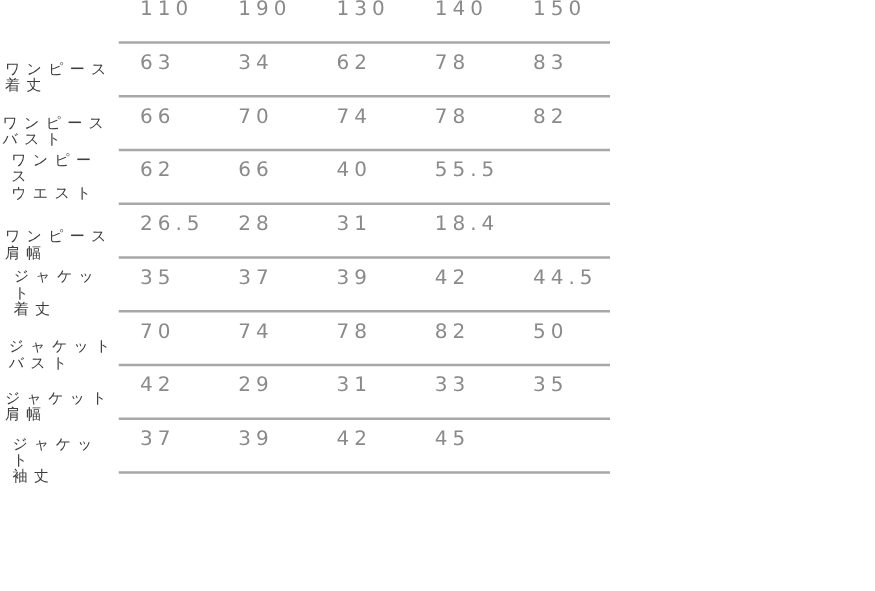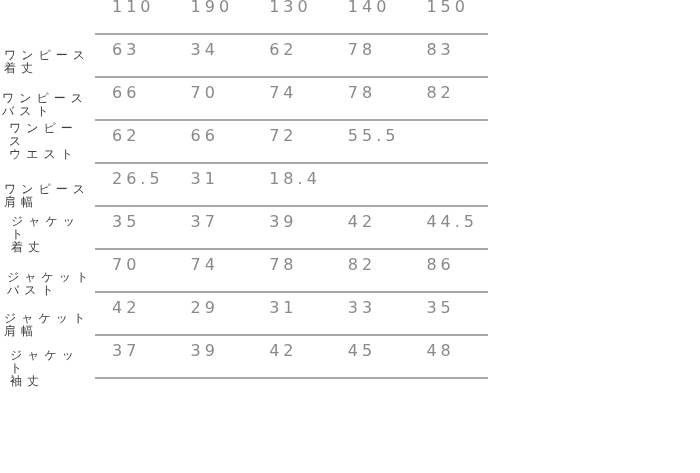--- a/index.html
+++ b/index.html
@@ -112,32 +112,33 @@
   </div>
 
   <div class="row">
     <div class="label-cell">
       <span>ワンピース</span>
       <span>ウエスト</span>
     </div>
     <div class="values">
       <div class="value-cell">62</div>
       <div class="value-cell">66</div>
-      <div class="value-cell">72</div>
+      <div class="value-cell">40</div>
       <div class="value-cell">55.5</div>
     </div>
   </div>
 
   <div class="row">
     <div class="label-cell">
       <span>ワンピース</span>
       <span>肩幅</span>
     </div>
     <div class="values">
       <div class="value-cell">26.5</div>
+      <div class="value-cell">28</div>
       <div class="value-cell">31</div>
       <div class="value-cell">18.4</div>
     </div>
   </div>
 
   <div class="row">
     <div class="label-cell">
       <span>ジャケット</span>
       <span>着丈</span>
     </div>
@@ -153,21 +154,21 @@
   <div class="row">
     <div class="label-cell">
       <span>ジャケット</span>
       <span>バスト</span>
     </div>
     <div class="values">
       <div class="value-cell">70</div>
       <div class="value-cell">74</div>
       <div class="value-cell">78</div>
       <div class="value-cell">82</div>
-      <div class="value-cell">86</div>
+      <div class="value-cell">50</div>
     </div>
   </div>
 
   <div class="row">
     <div class="label-cell">
       <span>ジャケット</span>
       <span>肩幅</span>
     </div>
     <div class="values">
       <div class="value-cell">42</div>
@@ -181,17 +182,16 @@
   <div class="row">
     <div class="label-cell">
       <span>ジャケット</span>
       <span>袖丈</span>
     </div>
     <div class="values">
       <div class="value-cell">37</div>
       <div class="value-cell">39</div>
       <div class="value-cell">42</div>
       <div class="value-cell">45</div>
-      <div class="value-cell">48</div>
     </div>
   </div>
 
 </div>
 
 </body></html>

